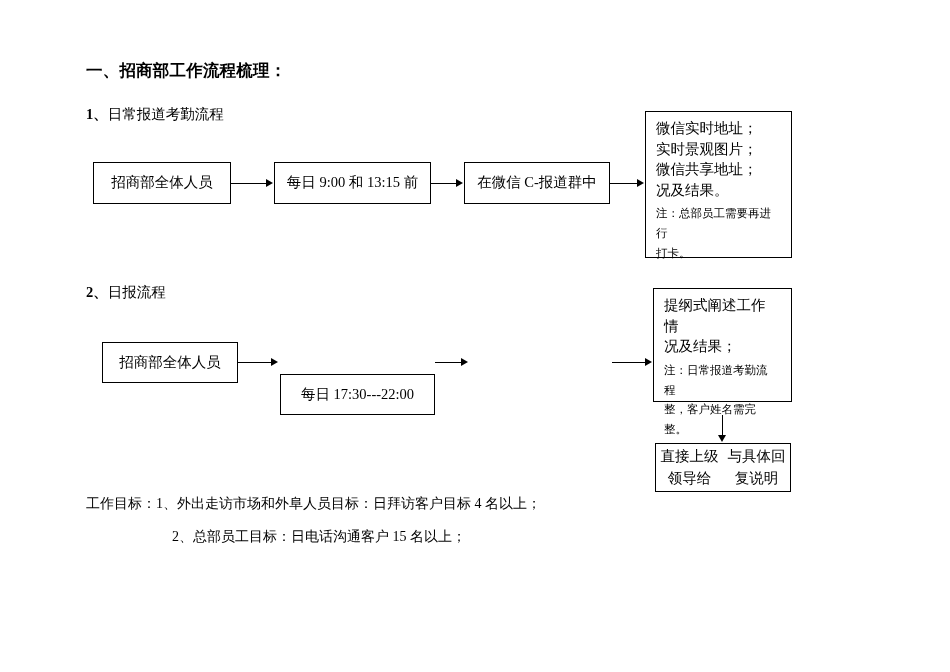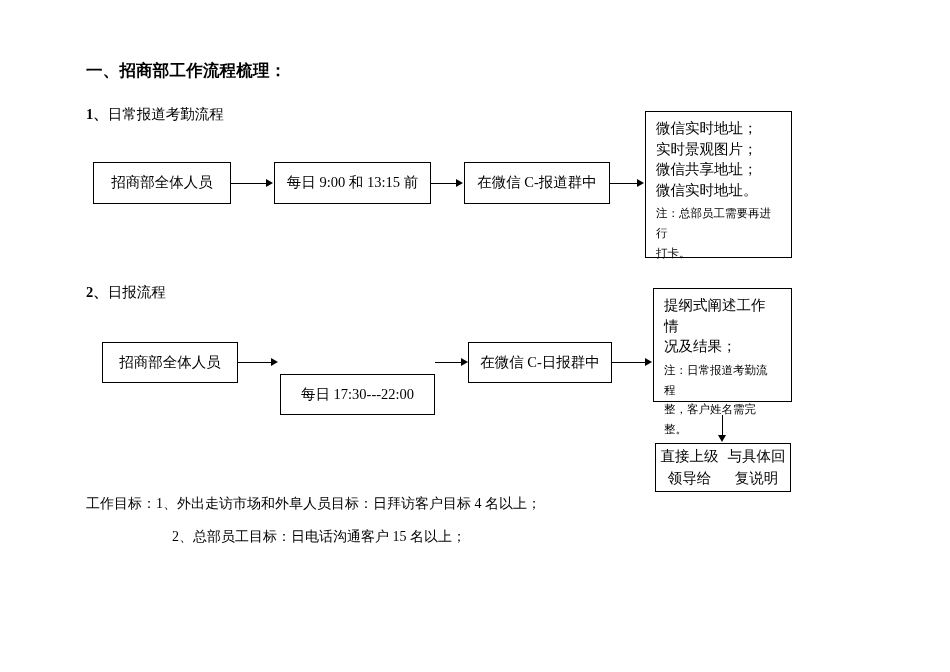--- a/index.html
+++ b/index.html
@@ -131,21 +131,21 @@
   <div class="flow-box" style="left:464px; top:162px; width:146px; height:42px;">在微信 C-报道群中</div>
 
   <div class="conn-h" style="left:610px; top:183px; width:28px;"></div>
   <div class="arrow-r" style="left:637px; top:178.5px;"></div>
 
   <div class="flow-box left-align" style="left:645px; top:111px; width:147px; height:147px;">
     <div class="main-lines">
       <div>微信实时地址；</div>
       <div>实时景观图片；</div>
       <div>微信共享地址；</div>
-      <div>微信实时地址。</div>
+      <div>况及结果。</div>
     </div>
     <div class="note-lines">
       <div>注：总部员工需要再进行</div>
       <div>打卡。</div>
     </div>
   </div>
 
   <div class="heading-sub" id="sec2-head">
     <span class="num">2、</span><span>日报流程</span>
   </div>
@@ -153,21 +153,20 @@
   <div class="flow-box" style="left:102px; top:342px; width:136px; height:41px;">招商部全体人员</div>
 
   <div class="conn-h" style="left:238px; top:362px; width:34px;"></div>
   <div class="arrow-r" style="left:271px; top:357.5px;"></div>
 
   <div class="flow-box" style="left:280px; top:342px; width:155px; height:41px;margin-top:32px;">每日 17:30---22:00</div>
 
   <div class="conn-h" style="left:435px; top:362px; width:27px;"></div>
   <div class="arrow-r" style="left:461px; top:357.5px;"></div>
 
-  <div class="flow-box" style="left:468px; top:342px; width:144px; height:41px;">在微信 C-日报群中</div>
 
   <div class="conn-h" style="left:612px; top:362px; width:34px;"></div>
   <div class="arrow-r" style="left:645px; top:357.5px;"></div>
 
   <div class="flow-box left-align" style="left:653px; top:288px; width:139px; height:114px;">
     <div class="main-lines">
       <div>提纲式阐述工作情</div>
       <div>况及结果；</div>
     </div>
     <div class="note-lines">

